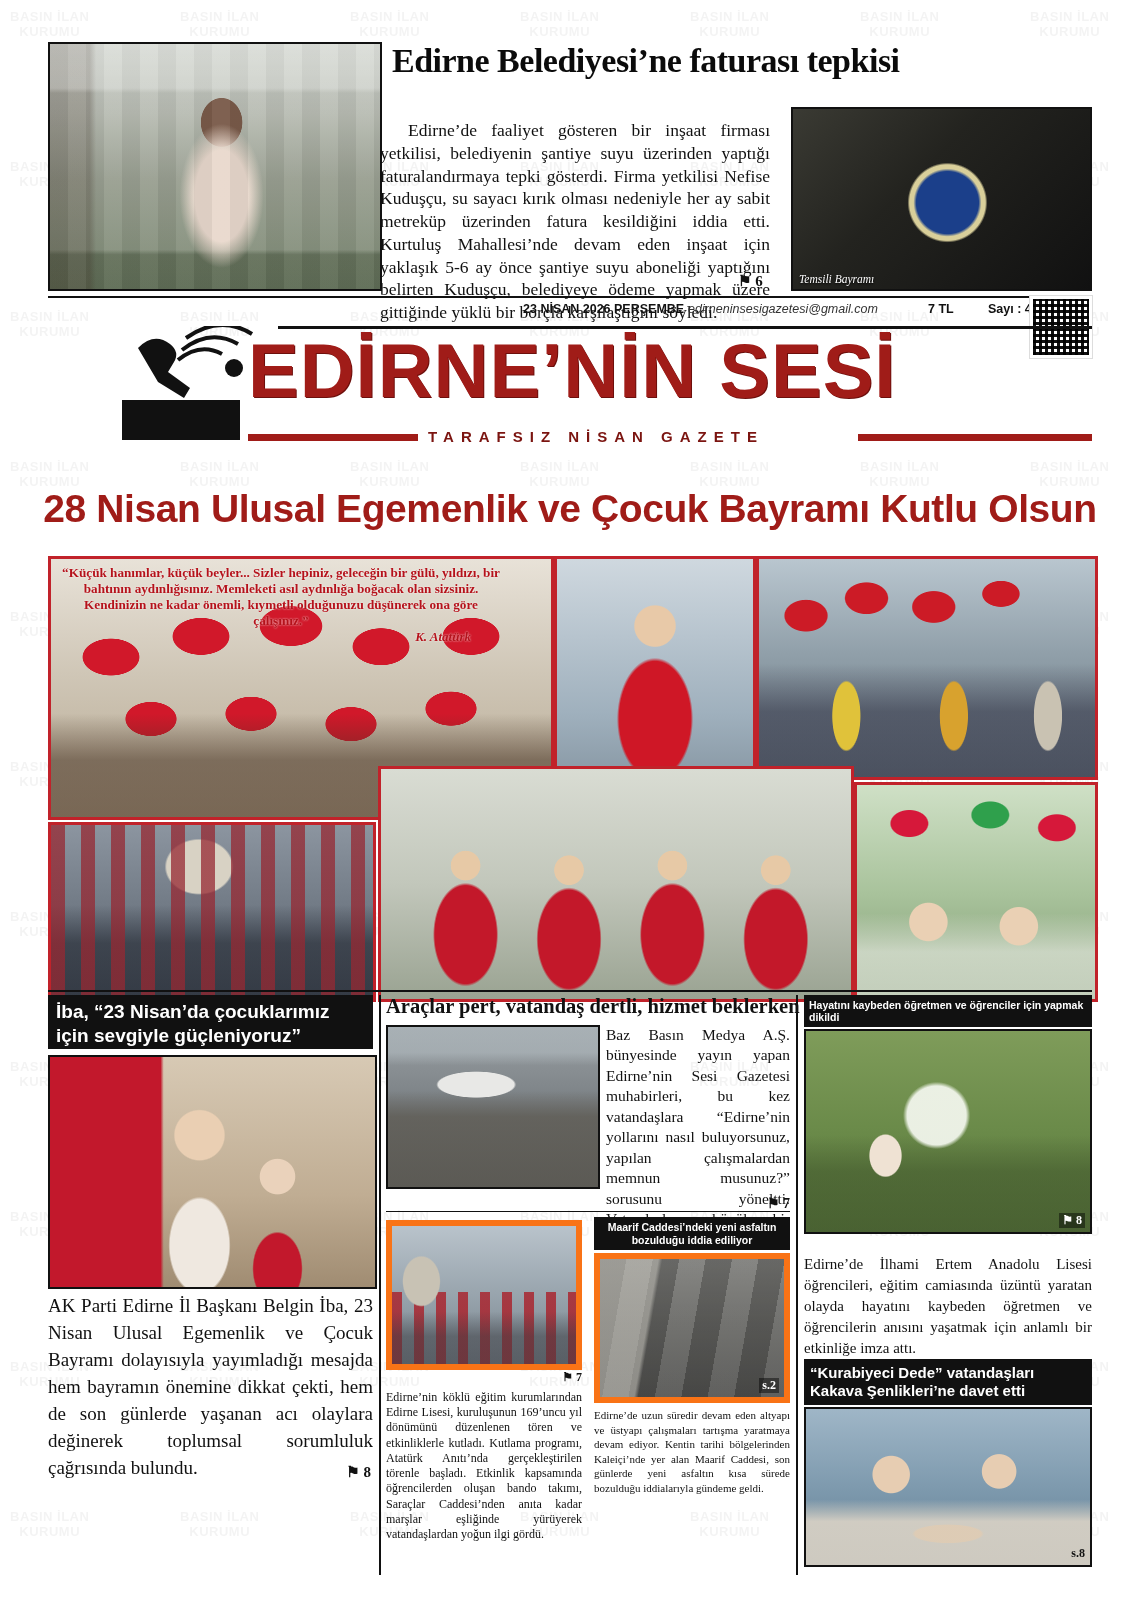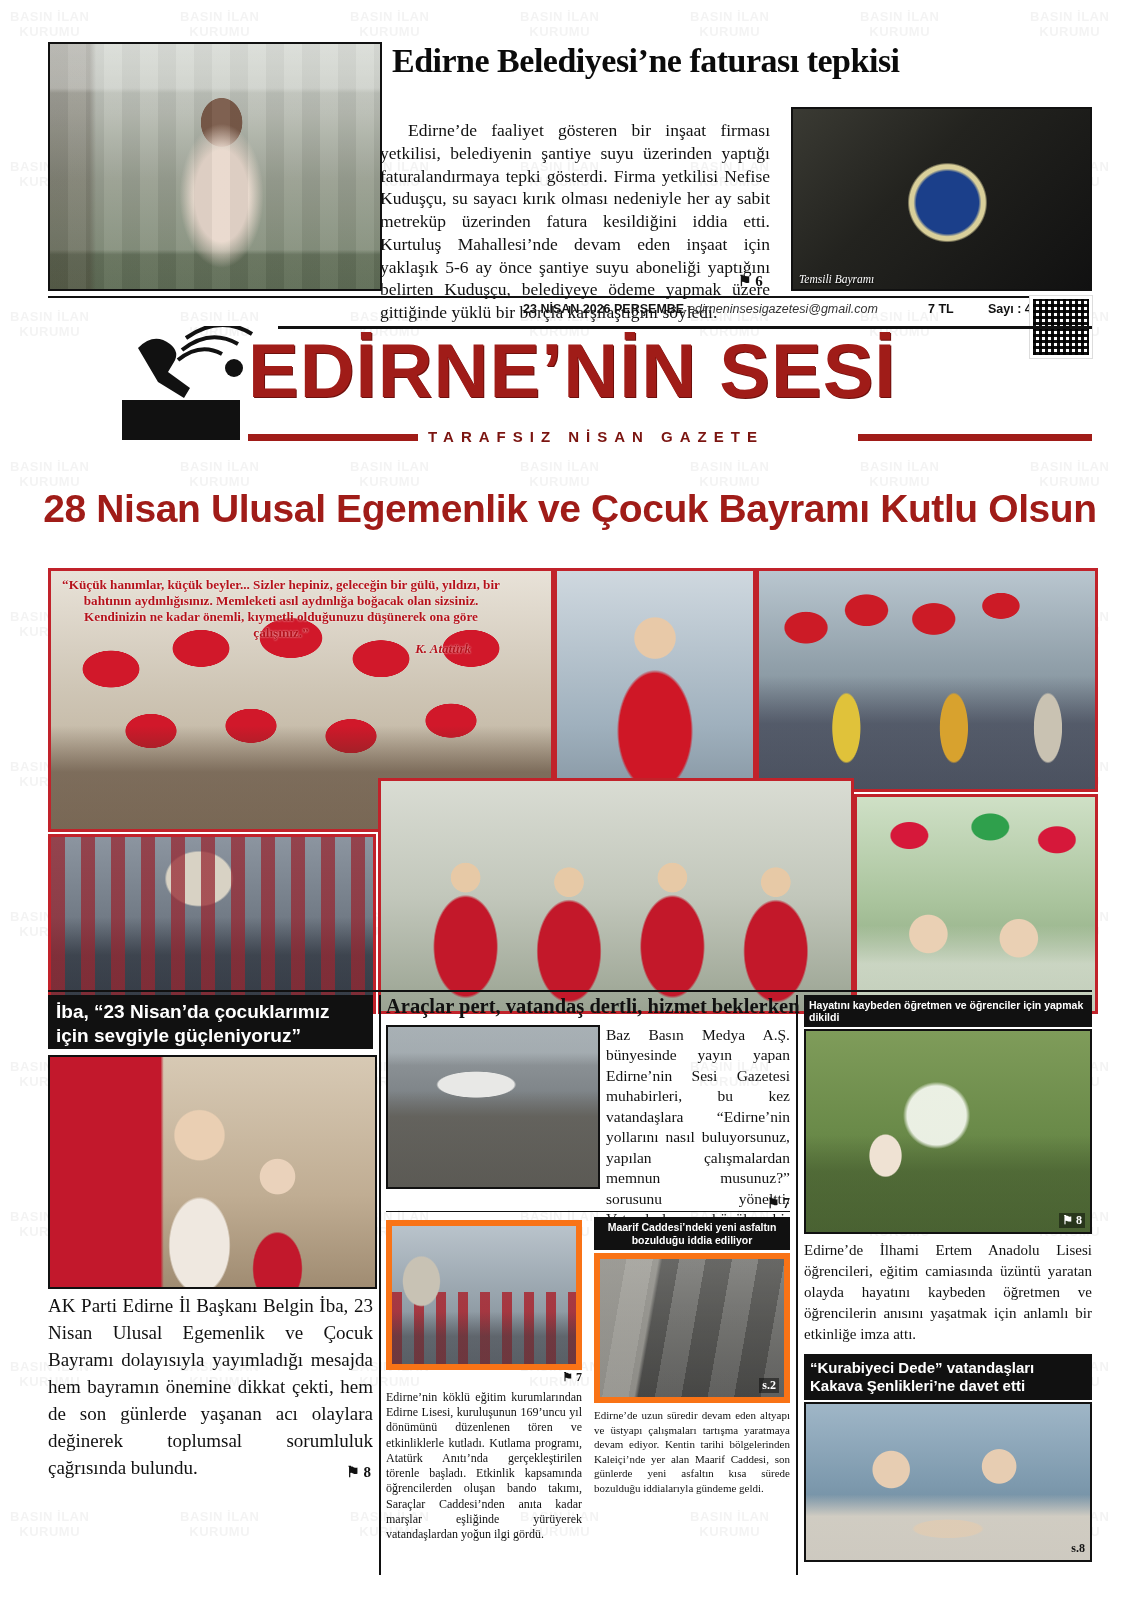--- a/index.html
+++ b/index.html
@@ -39,21 +39,21 @@
   .title{position:absolute;left:200px;top:45px;font-family:"Liberation Sans",sans-serif;font-weight:bold;font-size:76px;letter-spacing:1px;color:#a01c18;line-height:1;text-shadow:1px 1px 0 #6d0f0c;}
   .subtitle{position:absolute;left:380px;top:140px;font-family:"Liberation Sans",sans-serif;font-weight:bold;font-size:15px;letter-spacing:7px;color:#7b1410;}
   .subbar-l{position:absolute;left:200px;top:146px;width:170px;height:7px;background:#a01c18;}
   .subbar-r{position:absolute;left:810px;top:146px;width:234px;height:7px;background:#a01c18;}
 
   
   .banner{position:absolute;left:48px;top:485px;width:1044px;height:48px;display:flex;align-items:center;justify-content:center;}
   .banner span{font-family:"Liberation Sans",sans-serif;font-weight:bold;font-size:39px;color:#a01c18;letter-spacing:-.4px;white-space:nowrap;}
 
   
-  .collage{position:absolute;left:48px;top:568px;width:1044px;height:440px;}
+  .collage{position:absolute;left:48px;top:556px;width:1044px;height:440px;}
   .pbox{position:absolute;border:3px solid #c1222a;overflow:hidden;}
   .quote{position:absolute;left:10px;top:6px;width:440px;color:#b5121b;font-family:"Liberation Serif",serif;font-weight:bold;font-size:13.2px;line-height:1.22;text-align:center;text-shadow:0 0 2px rgba(255,255,255,.9);}
   .sig{display:block;font-style:italic;font-size:13px;text-align:right;padding-right:30px;}
 
   
   .bottom{position:absolute;left:48px;top:995px;width:1044px;height:580px;}
 
   .col1{position:absolute;left:0;top:0;width:325px;height:580px;}
   .c1head{position:absolute;left:0;top:0;width:325px;height:54px;background:#111;color:#fff;font-family:"Liberation Sans",sans-serif;font-weight:bold;font-size:19px;line-height:1.25;padding:5px 8px;box-sizing:border-box;}
   .c1photo{position:absolute;left:0;top:60px;width:325px;height:230px;border:2px solid #111;overflow:hidden;background:#7b2b26;}
@@ -69,22 +69,22 @@
   .sub2{position:absolute;left:0;top:222px;width:196px;height:358px;}
   .sub3{position:absolute;left:208px;top:222px;width:196px;height:358px;}
   .subhead{background:#111;color:#fff;font-family:"Liberation Sans",sans-serif;font-weight:bold;font-size:10.5px;line-height:1.2;padding:4px 5px;box-sizing:border-box;text-align:center;}
   .subphoto{border:6px solid #f97316;overflow:hidden;}
   .subtext{font-size:12px;line-height:1.27;text-align:justify;margin-top:5px;}
   .subref{font-weight:bold;font-size:12px;text-align:right;}
 
   .col3{position:absolute;left:756px;top:0;width:288px;height:580px;}
   .c3head{width:288px;background:#111;color:#fff;font-family:"Liberation Sans",sans-serif;font-weight:bold;font-size:10.5px;padding:4px 5px;box-sizing:border-box;}
   .c3photo{width:288px;height:205px;border:2px solid #111;box-sizing:border-box;overflow:hidden;background:#5d7340;margin-top:2px;position:relative;}
-  .c3text{width:288px;font-size:15px;line-height:1.4;text-align:justify;margin-top:6px;}
-  .c3head2{width:288px;background:#111;color:#fff;font-family:"Liberation Sans",sans-serif;font-weight:bold;font-size:15px;line-height:1.2;padding:5px 6px;box-sizing:border-box;margin-top:9px;}
+  .c3text{width:288px;font-size:15px;line-height:1.4;text-align:justify;margin-top:20px;}
+  .c3head2{width:288px;background:#111;color:#fff;font-family:"Liberation Sans",sans-serif;font-weight:bold;font-size:15px;line-height:1.2;padding:5px 6px;box-sizing:border-box;margin-top:0;}
   .c3photo2{width:288px;height:160px;border:2px solid #111;box-sizing:border-box;overflow:hidden;background:#3c6a8a;margin-top:2px;position:relative;}
   .reftag{position:absolute;right:5px;bottom:4px;font-weight:bold;font-size:12px;color:#fff;background:rgba(0,0,0,.45);padding:0 3px;}
   .reftagd{position:absolute;right:5px;bottom:4px;font-weight:bold;font-size:12px;color:#111;}
 
   
   .ph{position:absolute;inset:0;}
 </style>
 </head>
 <body>
 

